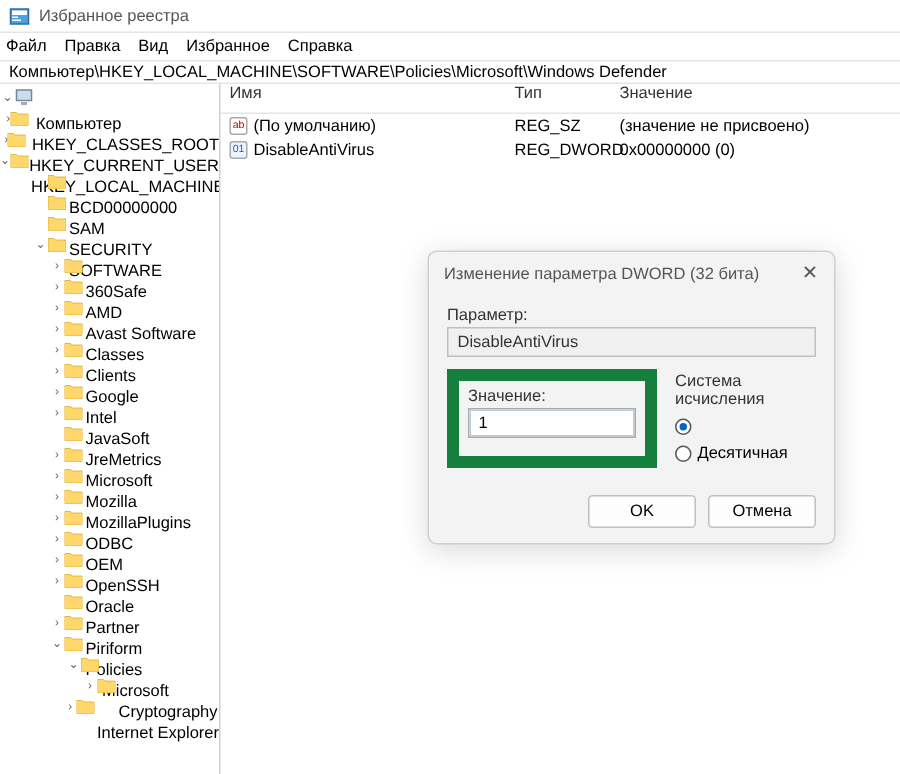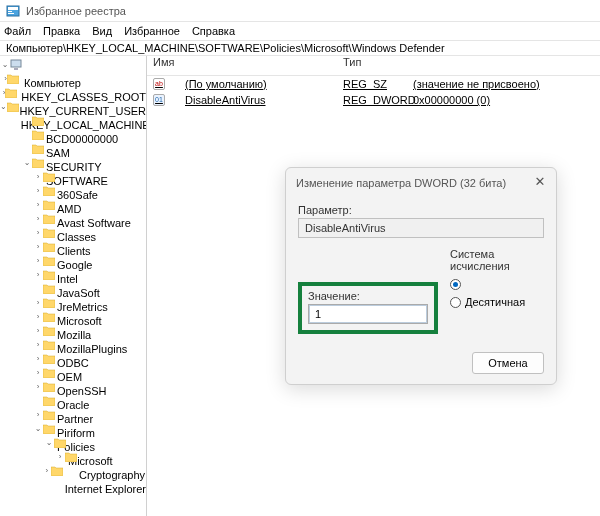--- a/index.html
+++ b/index.html
@@ -20,33 +20,33 @@
   .folder-svg { width: 12px; height: 10px; }
   .pc-svg { width: 12px; height: 12px; }
   .lbl { color: #000; margin-top: 35px; }
   .listpane { flex: 1; position: relative; }
   .listheader { display: flex; height: 20px; align-items: flex-start; border-bottom: 1px solid #e5e5e5; }
   .listheader .col { padding-left: 6px; color: #333; }
   .col-name { width: 190px; }
   .col-type { width: 70px; }
   .col-value { flex: 1; }
   .listrow { display: flex; height: 16px; align-items: center; }
-  .listrow .col { padding-left: 6px; display: flex; align-items: flex-end; gap: 20px; text-decoration: underline; }
+  .listrow .col { padding-left: 6px; display: flex; align-items: flex-end; gap: 4px; }
   .val-icon { width: 12px; height: 12px; display: inline-block; border: 1px solid #aaa; border-radius: 2px; font-size: 7px; line-height: 10px; text-align: center; }
   .val-icon.str { background: #fff; color: #b00; }
   .val-icon.bin { background: #eaf3ff; color: #26a; }
   
   .dialog { position: absolute; left: 285px; top: 167px; width: 272px; background: #f3f3f3; border: 1px solid #cfcfcf; border-radius: 6px; box-shadow: 0 4px 20px rgba(0,0,0,.15); }
   .dlg-title { height: 30px; display: flex; align-items: center; padding: 0 10px; color: #555; position: relative; }
   .dlg-close { position: absolute; right: 8px; top: 6px; width: 16px; height: 16px; color: #555; font-size: 13px; line-height: 16px; text-align: center; cursor: default; }
   .dlg-body { padding: 6px 12px 10px; }
   .param-label { color: #333; margin-bottom: 2px; }
   .param-field { width: 100%; height: 20px; border: 1px solid #c0c0c0; background: #f0f0f0; padding: 0 6px; margin-bottom: 8px; color: #333; }
   .dlg-row { display: flex; gap: 12px; }
-  .value-box { width: 140px; border: 4px solid #15803d; padding: 4px 6px 6px; margin-top: 36px; }
+  .value-box { width: 140px; border: 8px solid #15803d; padding: 4px 6px 6px; }
   .value-label { color: #333; margin-bottom: 2px; }
   .value-input { width: 100%; height: 20px; border: 1px solid #aaa; background: #fff; padding: 0 6px; box-shadow: inset 0 0 0 1px #bcd; }
   .radix-box { flex: 1; padding-top: 2px; }
   .radix-label { color: #333; margin-bottom: 4px; }
   .radio-row { display: flex; align-items: center; gap: 4px; height: 16px; margin-bottom: 2px; }
   .radio { width: 11px; height: 11px; border: 1px solid #555; border-radius: 50%; display: inline-flex; align-items: center; justify-content: center; background: #fff; }
   .radio.checked::after { content: ""; width: 5px; height: 5px; background: #0067c0; border-radius: 50%; }
   .dlg-buttons { display: flex; justify-content: flex-end; gap: 8px; padding: 8px 12px 10px; }
   .dlg-btn { width: 72px; height: 22px; background: #fdfdfd; border: 1px solid #c0c0c0; border-radius: 3px; text-align: center; line-height: 20px; cursor: default; }
 </style>
@@ -378,20 +378,21 @@
             <path d="M0 1h4l1 1h7v7a1 1 0 0 1-1 1H1a1 1 0 0 1-1-1z" fill="#ffd76a" stroke="#d6a92a" stroke-width=".5"></path>
           </svg>
         </span>
         <span class="lbl">Internet Explorer</span>
       </div>
     </div>
   <div class="listpane">
     <div class="listheader">
       <div class="col col-name">Имя</div>
       <div class="col col-type">Тип</div>
+      <div class="col col-value">Значение</div>
     </div>
     <div id="listbody">
         <div class="listrow">
           <div class="col col-name">
             <span class="val-icon str">ab</span>
             <span>(По умолчанию)</span>
           </div>
           <div class="col col-type">REG_SZ</div>
           <div class="col col-value">(значение не присвоено)</div>
         </div>
@@ -426,15 +427,16 @@
           <span class="radio checked"></span>
         </div>
         <div class="radio-row">
           <span class="radio"></span>
           <span>Десятичная</span>
         </div>
       </div>
     </div>
   </div>
   <div class="dlg-buttons">
+    <div class="dlg-btn">OK</div>
     <div class="dlg-btn">Отмена</div>
   </div>
 </div>
 
 </body></html>

